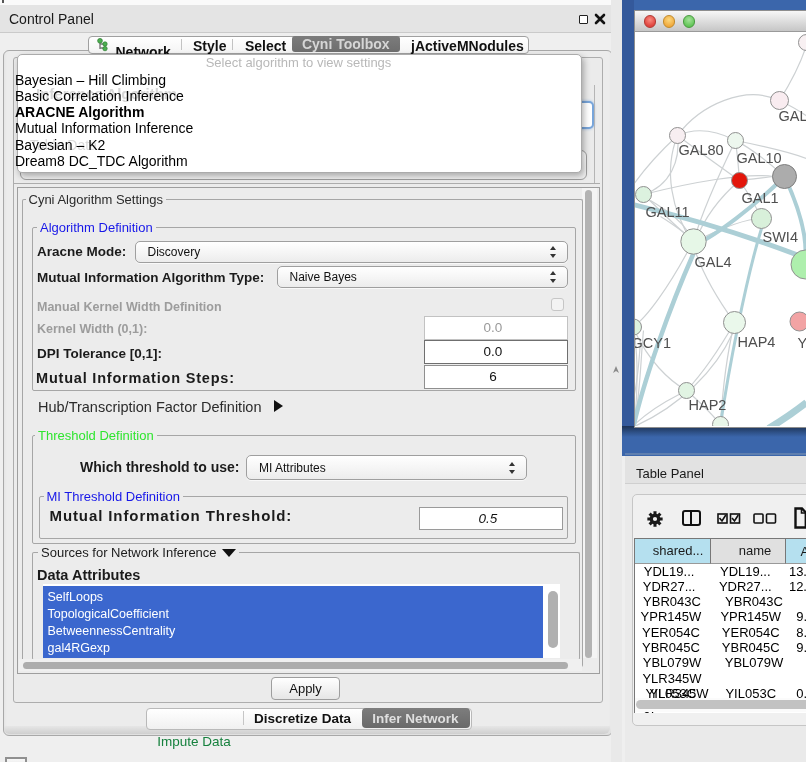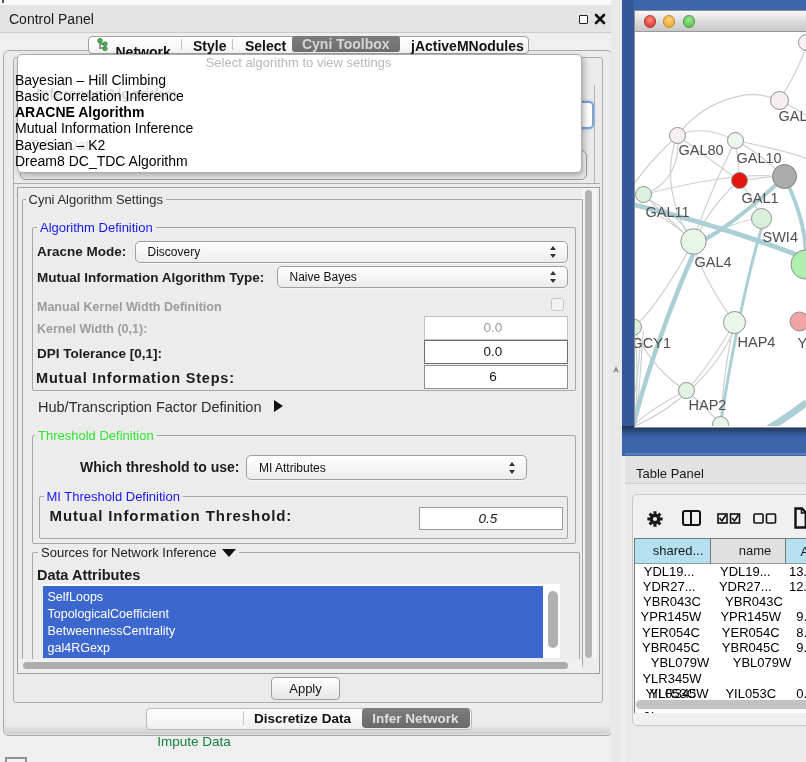--- a/index.html
+++ b/index.html
@@ -281,21 +281,21 @@
     <div style="height:15.3px;display:flex;">
         <span style="width:75px;text-align:center;">YER054C</span>
         <span style="width:75px;text-align:center;margin-left:7px;">YER054C</span>
         <span style="padding-left:9px;">8.</span>
       </div>
     <div style="height:15.3px;display:flex;">
         <span style="width:75px;text-align:center;">YBR045C</span>
         <span style="width:75px;text-align:center;margin-left:7px;">YBR045C</span>
         <span style="padding-left:9px;">9.</span>
       </div>
-    <div style="height:15.3px;display:flex;padding-left:8px;">
+    <div style="height:15.3px;display:flex;">
         <span style="width:75px;text-align:center;">YBL079W</span>
         <span style="width:75px;text-align:center;margin-left:7px;">YBL079W</span>
         <span></span>
       </div>
     <div style="height:15.3px;display:flex;flex-direction:column;">
         <span style="width:75px;text-align:center;">YLR345W</span>
         <span style="width:75px;text-align:center;margin-left:7px;">YLR345W</span>
         <span style="padding-left:9px;">9.</span>
       </div>
     <div style="height:15.3px;display:flex;">

